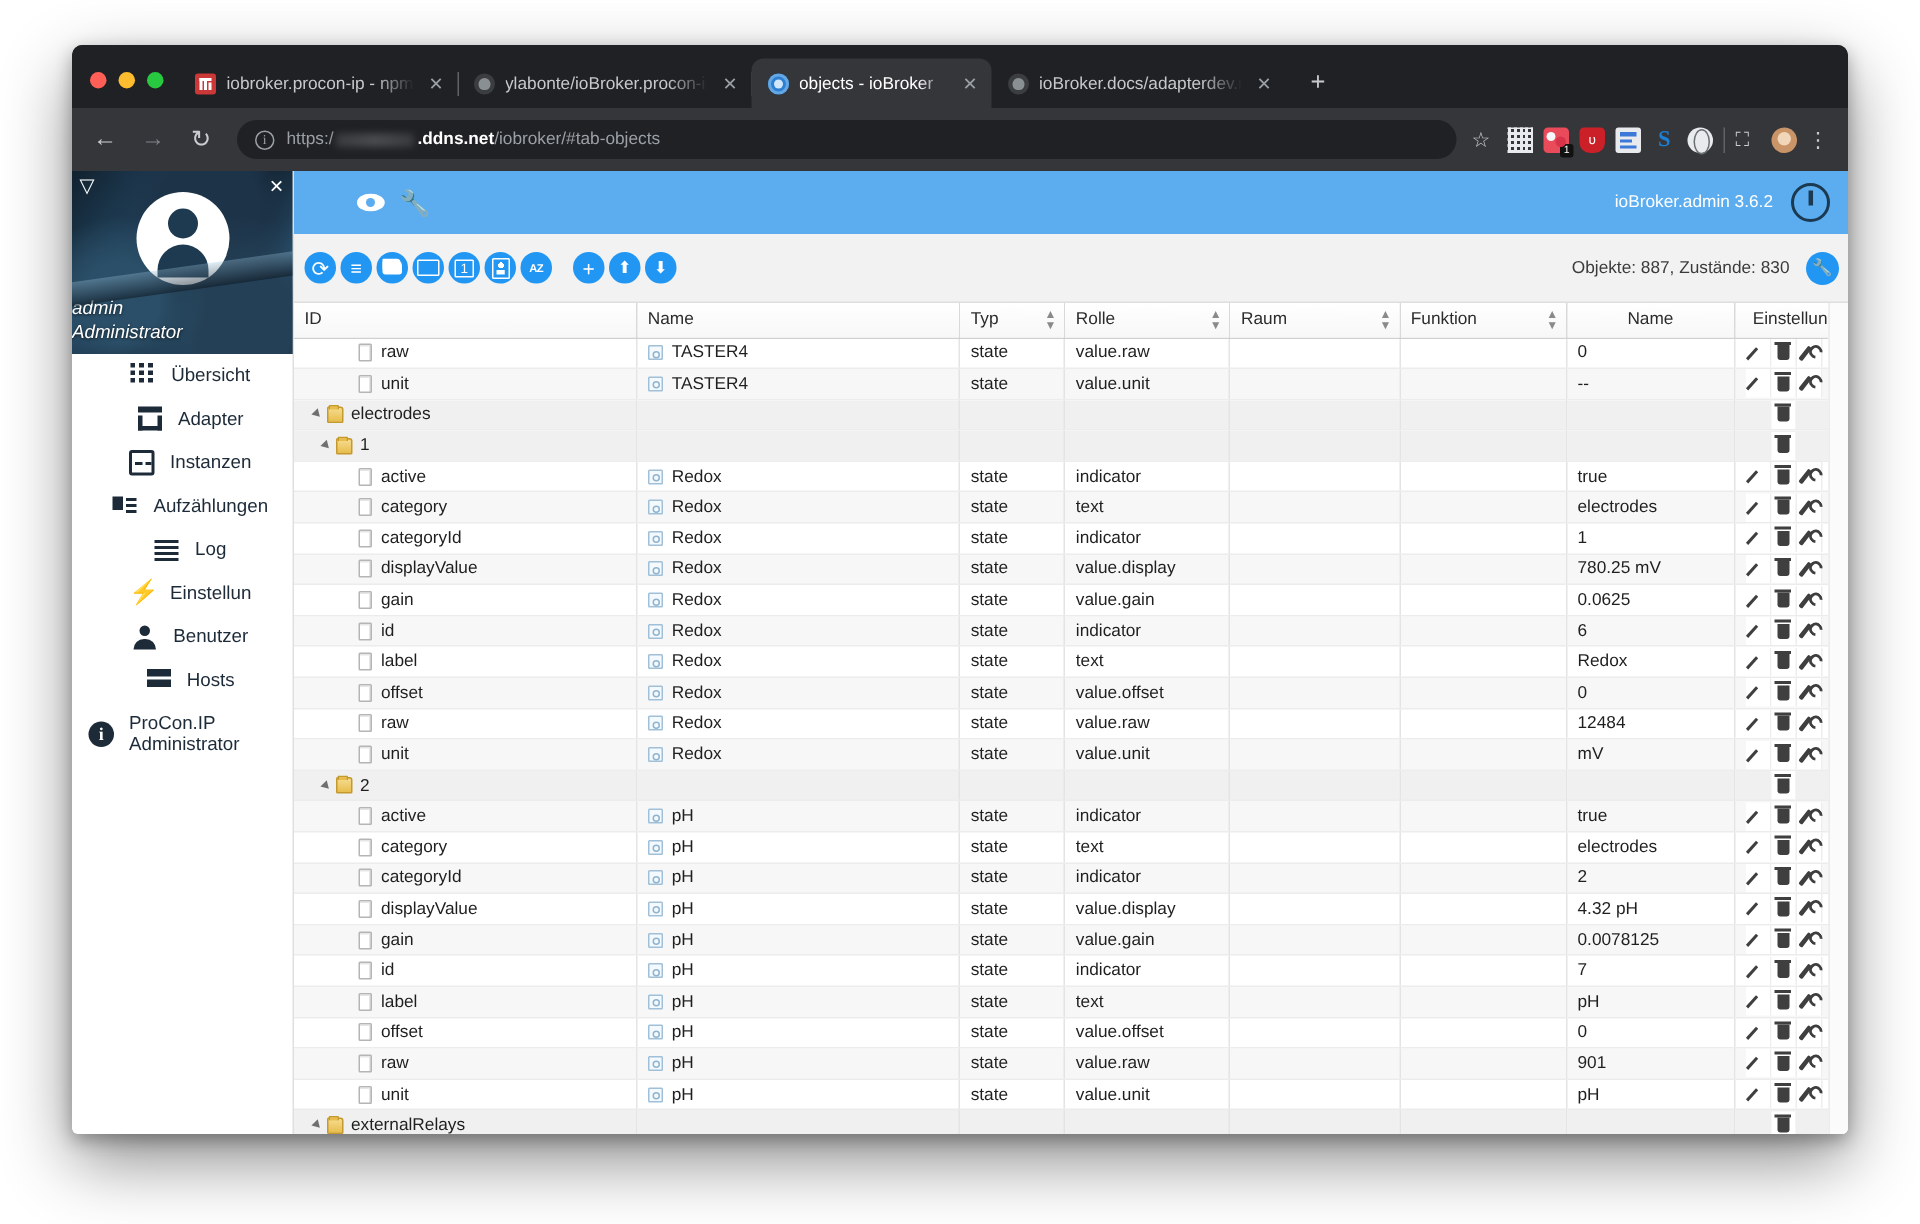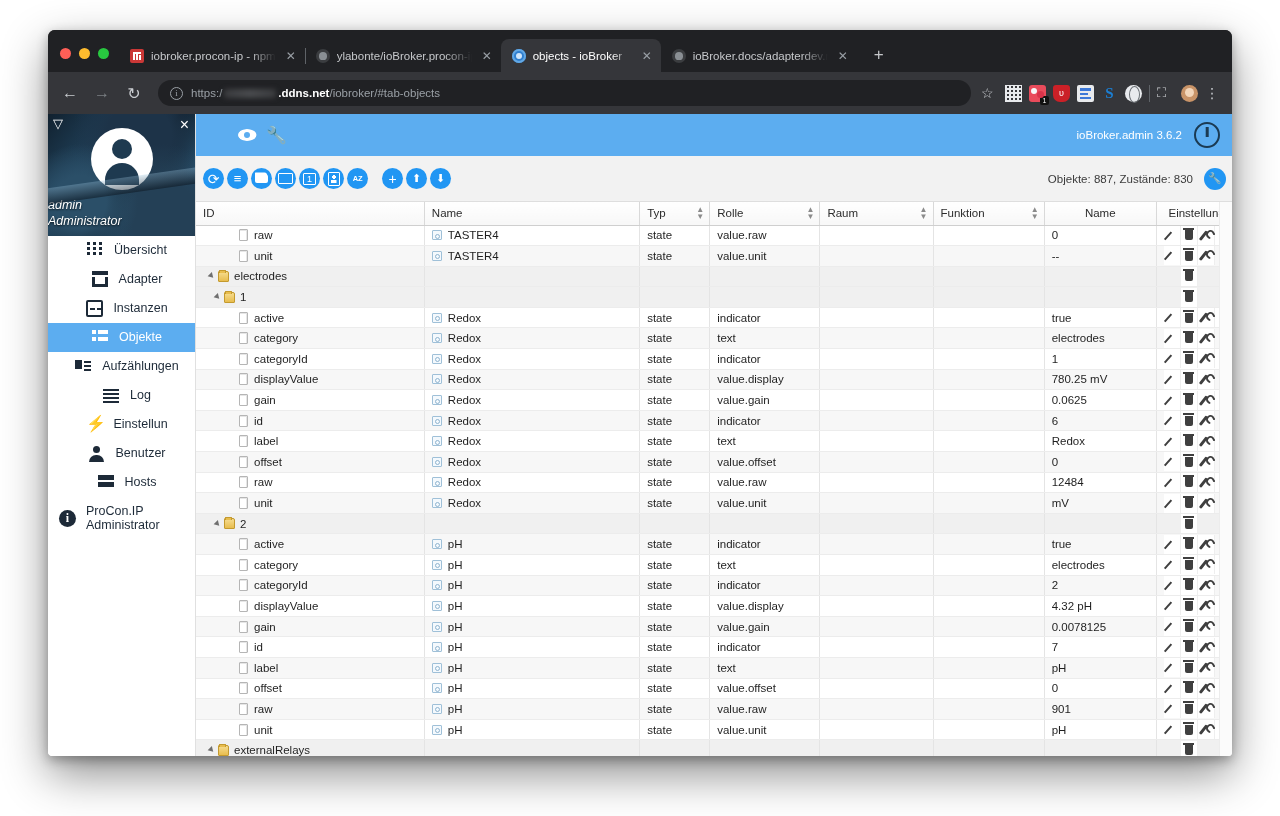--- a/index.html
+++ b/index.html
@@ -551,24 +551,20 @@
           <span class="nav-label">Übersicht</span>
         </div>
         <div class="nav-item">
           <span class="nav-ico ic-shop"></span>
           <span class="nav-label">Adapter</span>
         </div>
         <div class="nav-item">
           <span class="nav-ico ic-inst"></span>
           <span class="nav-label">Instanzen</span>
         </div>
-        <div class="nav-item active">
-          <span class="nav-ico ic-list"></span>
-          <span class="nav-label">Objekte</span>
-        </div>
         <div class="nav-item">
           <span class="nav-ico ic-enum"></span>
           <span class="nav-label">Aufzählungen</span>
         </div>
         <div class="nav-item">
           <span class="nav-ico ic-log"></span>
           <span class="nav-label">Log</span>
         </div>
         <div class="nav-item">
           <span class="nav-ico ic-bolt"></span>

